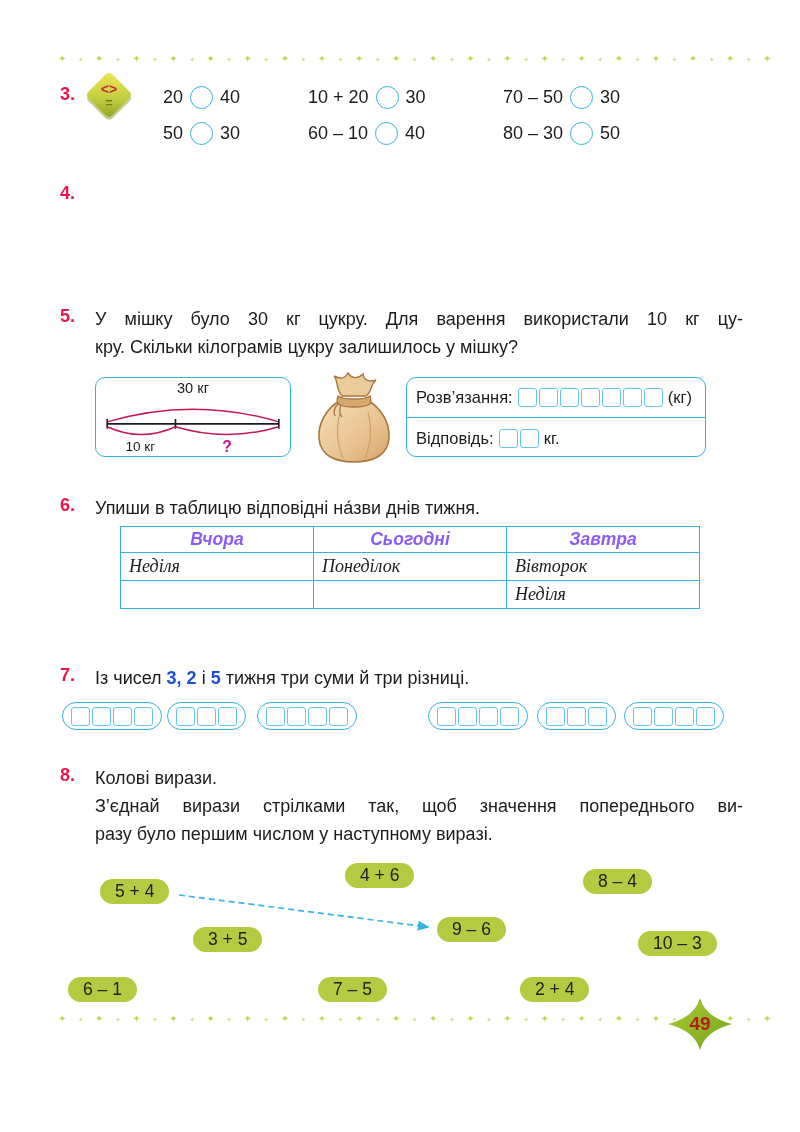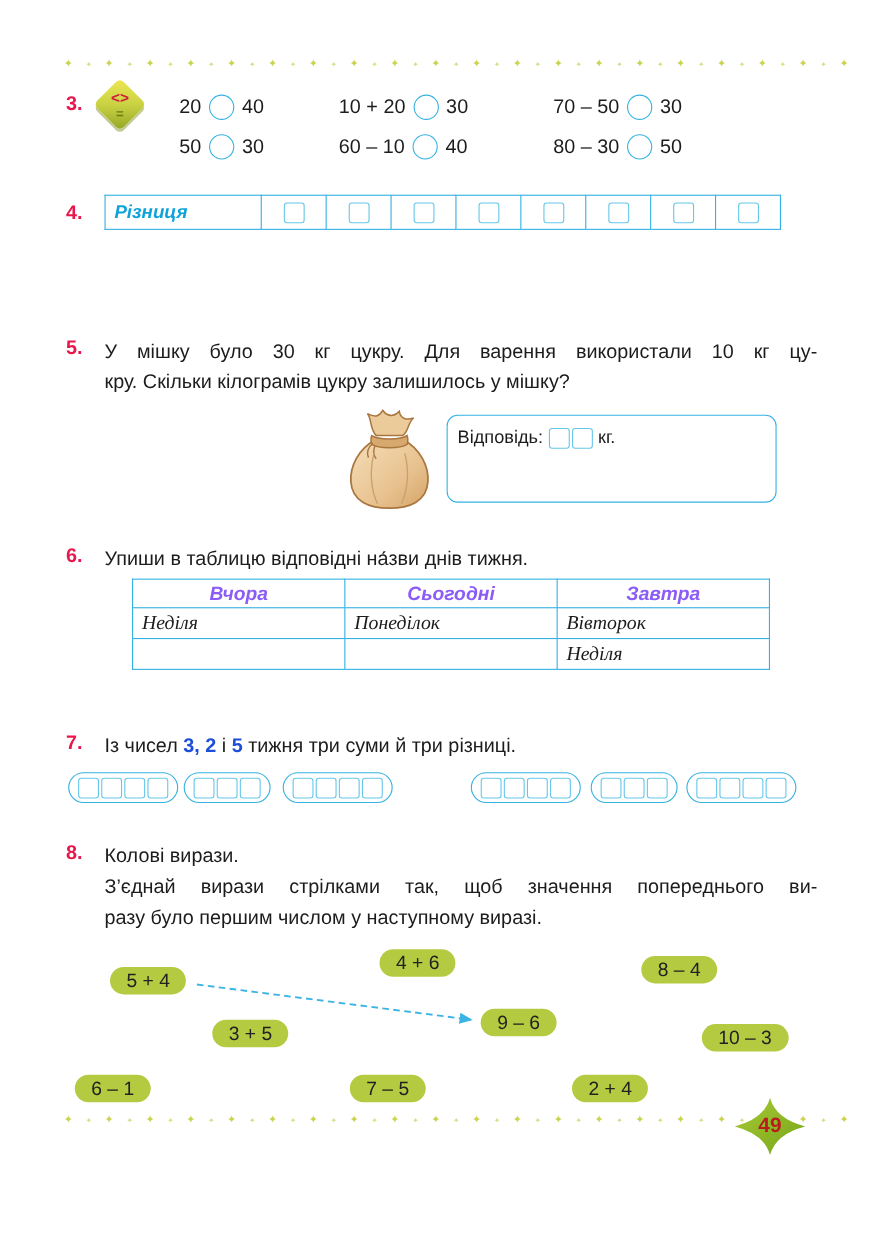--- a/index.html
+++ b/index.html
@@ -136,38 +136,41 @@
   <div class="cmp" style="left:163px;top:86px"><span>20</span><span class="circ"></span><span>40</span></div>
   <div class="cmp" style="left:308px;top:86px"><span>10 + 20</span><span class="circ"></span><span>30</span></div>
   <div class="cmp" style="left:503px;top:86px"><span>70 – 50</span><span class="circ"></span><span>30</span></div>
   <div class="cmp" style="left:163px;top:122px"><span>50</span><span class="circ"></span><span>30</span></div>
   <div class="cmp" style="left:308px;top:122px"><span>60 – 10</span><span class="circ"></span><span>40</span></div>
   <div class="cmp" style="left:503px;top:122px"><span>80 – 30</span><span class="circ"></span><span>50</span></div>
 
   <div class="exnum" style="left:60px;top:183px">4.</div>
   <table class="t4">
       <tbody>
-    <tr>
-      <td class="lbl">Різниця</td>
-      <td class="val"><span class="sq"></span></td>
-      <td class="val"><span class="sq"></span></td>
-      <td class="val"><span class="sq"></span></td>
-      <td class="val"><span class="sq"></span></td>
-      <td class="val"><span class="sq"></span></td>
-      <td class="val"><span class="sq"></span></td>
-      <td class="val"><span class="sq"></span></td>
-      <td class="val"><span class="sq"></span></td>
-    </tr>
   </tbody>
     </table>
 
   <div class="exnum" style="left:60px;top:306px">5.</div>
   <div class="txt just" style="left:95px;top:305px">У мішку було 30 кг цукру. Для варення використали 10 кг цу-</div>
   <div class="txt" style="left:95px;top:333px">кру. Скільки кілограмів цукру залишилось у мішку?</div>
 
+  <div class="diagbox">
+    <svg viewBox="0 0 196 80">
+      <text x="98" y="15" text-anchor="middle" font-size="15" fill="#1c1c1c">30 кг</text>
+      <path d="M10,45 Q98,19 186,45" stroke="#c51a4b" fill="none" stroke-width="1.5"></path>
+      <line x1="10" y1="47" x2="186" y2="47" stroke="#1c1c1c" stroke-width="1.7"></line>
+      <line x1="10" y1="42" x2="10" y2="52" stroke="#1c1c1c" stroke-width="1.7"></line>
+      <line x1="80" y1="42" x2="80" y2="52" stroke="#1c1c1c" stroke-width="1.7"></line>
+      <line x1="186" y1="42" x2="186" y2="52" stroke="#1c1c1c" stroke-width="1.7"></line>
+      <path d="M10,50 Q45,66 80,50" stroke="#c51a4b" fill="none" stroke-width="1.5"></path>
+      <path d="M80,50 Q133,66 186,50" stroke="#c51a4b" fill="none" stroke-width="1.5"></path>
+      <text x="44" y="75" text-anchor="middle" font-size="14" fill="#1c1c1c">10 кг</text>
+      <text x="133" y="76" text-anchor="middle" font-size="16" font-weight="bold" fill="#cc0e8a">?</text>
+    </svg>
+  </div>
 
   <div class="sack">
     <svg viewBox="0 0 88 92">
       <defs>
         <linearGradient id="sg" x1="0" y1="0" x2="1" y2="1">
           <stop offset="0" stop-color="#f5ddb8"></stop>
           <stop offset="0.6" stop-color="#e8c391"></stop>
           <stop offset="1" stop-color="#d5a367"></stop>
         </linearGradient>
       </defs>
@@ -175,20 +178,33 @@
       <path d="M31,28 C16,36 8,52 9,66 C10,84 26,90 44,90 C62,90 78,84 79,66 C80,52 72,36 57,28 Z" fill="url(#sg)" stroke="#a9763f" stroke-width="1.6"></path>
       <path d="M28,24 C33,28 55,28 60,24 C61,27 61,30 60,32 C54,36 34,36 28,32 C27,30 27,26 28,24 Z" fill="#d8a96f" stroke="#a9763f" stroke-width="1.4"></path>
       <path d="M29,31 q-7,6 -4,13" fill="none" stroke="#a9763f" stroke-width="1.3"></path>
       <path d="M31,33 q-3,7 1,12" fill="none" stroke="#a9763f" stroke-width="1.3"></path>
       <path d="M30,40 C26,56 27,72 33,86" fill="none" stroke="#caa06a" stroke-width="1.2"></path>
       <path d="M58,40 C62,56 61,72 55,86" fill="none" stroke="#caa06a" stroke-width="1.2"></path>
     </svg>
   </div>
 
   <div class="ansbox">
+    <div class="ansrow r1">
+      <span class="albl">Розв’язання:</span>
+      <span class="cells">
+          <span class="cell"></span>
+          <span class="cell"></span>
+          <span class="cell"></span>
+          <span class="cell"></span>
+          <span class="cell"></span>
+          <span class="cell"></span>
+          <span class="cell"></span>
+        </span>
+      <span class="albl">(кг)</span>
+    </div>
     <div class="ansrow">
       <span class="albl">Відповідь:</span>
       <span class="cells">
           <span class="cell"></span>
           <span class="cell"></span>
         </span>
       <span class="albl">кг.</span>
     </div>
   </div>
 

